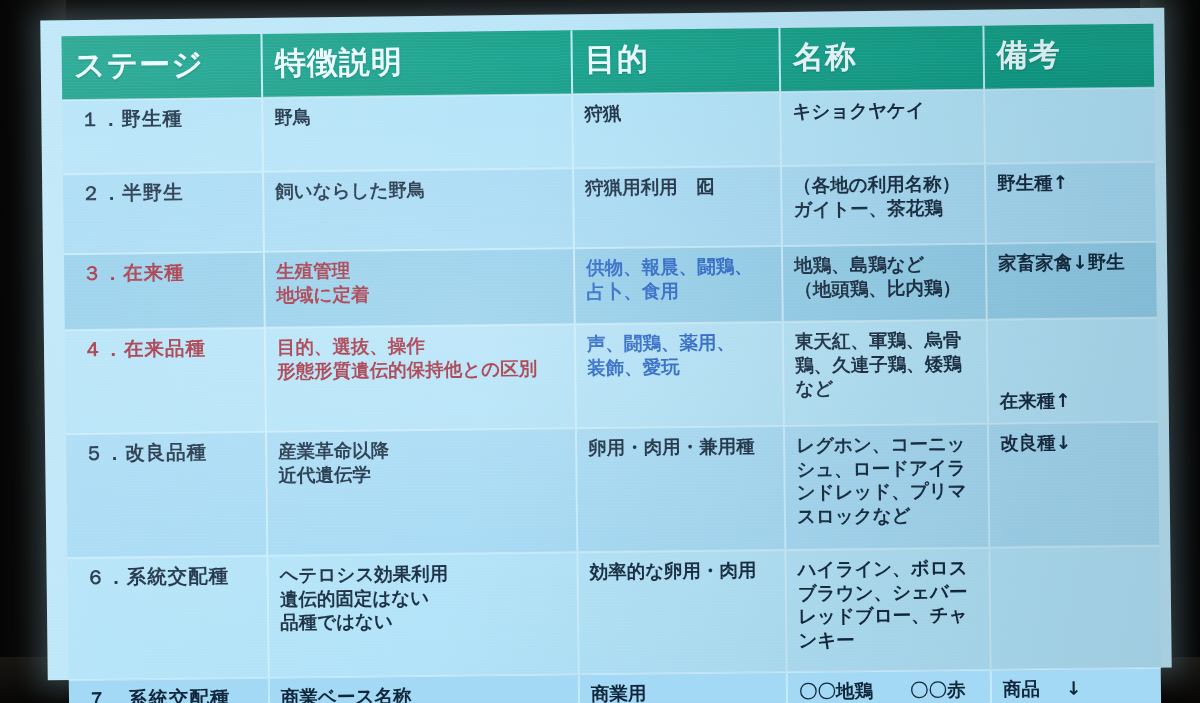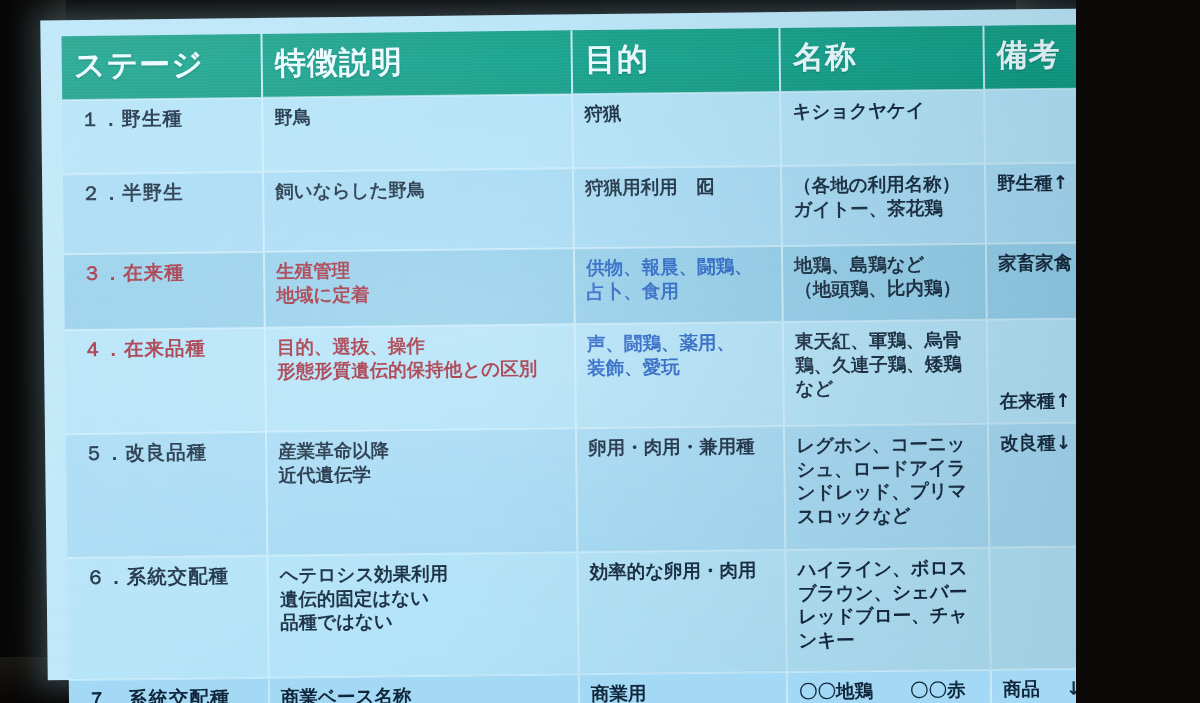--- a/index.html
+++ b/index.html
@@ -1,21 +1,21 @@
 <!DOCTYPE html>
 <html><head>
 <meta charset="utf-8">
 <style>
   html,body{margin:0;padding:0;}
   body{
     width:1200px;height:703px;overflow:hidden;
     background:#0b0a08;
     font-family:"DejaVu Sans","Liberation Sans",sans-serif;
   }
-  #stage{position:relative;width:1076px;height:703px;overflow:hidden;background:#100e0c;}
+  #stage{position:relative;width:1200px;height:703px;overflow:hidden;background:#100e0c;}
 
   
   .surround{position:absolute;inset:0;
     background:
       radial-gradient(ellipse 1400px 820px at 600px 350px, #2a2723 0%, #17150f 55%, #0a0908 100%);
   }
   .wall-left{position:absolute;left:0;top:0;width:66px;height:703px;
     background:linear-gradient(90deg,#050505 0%,#0d0c0a 60%,#1d1a16 100%);}
   .wall-right{position:absolute;right:0;top:0;width:60px;height:703px;
     background:linear-gradient(270deg,#050505 0%,#0e0d0b 55%,#201d18 100%);}

